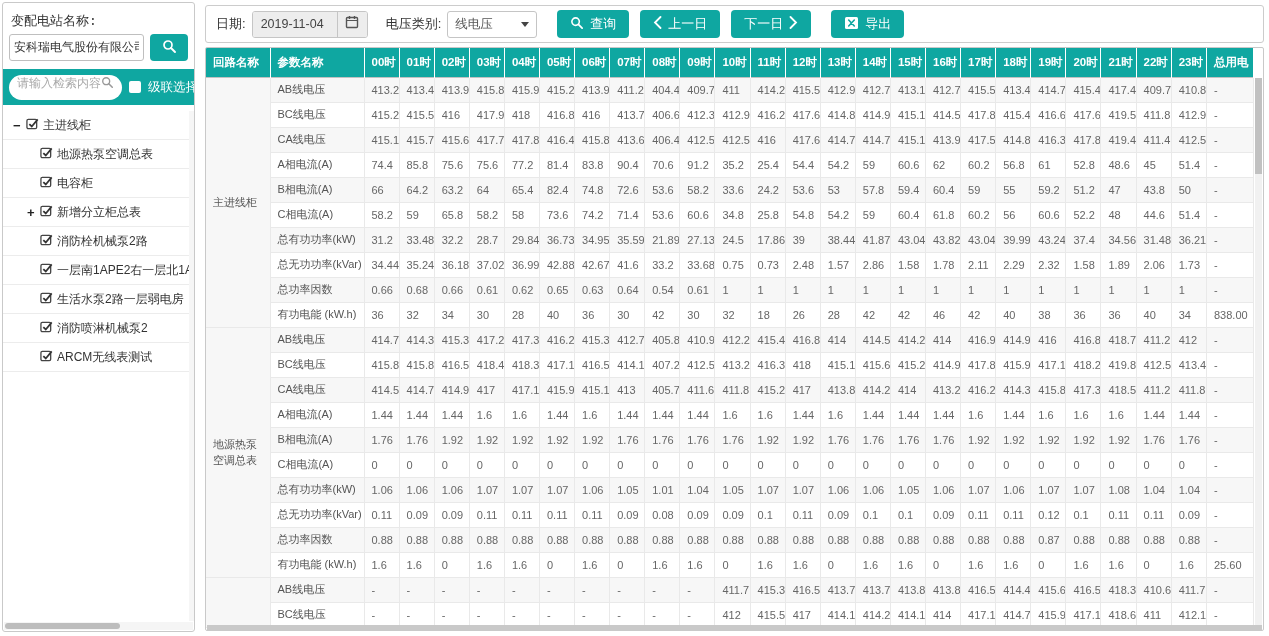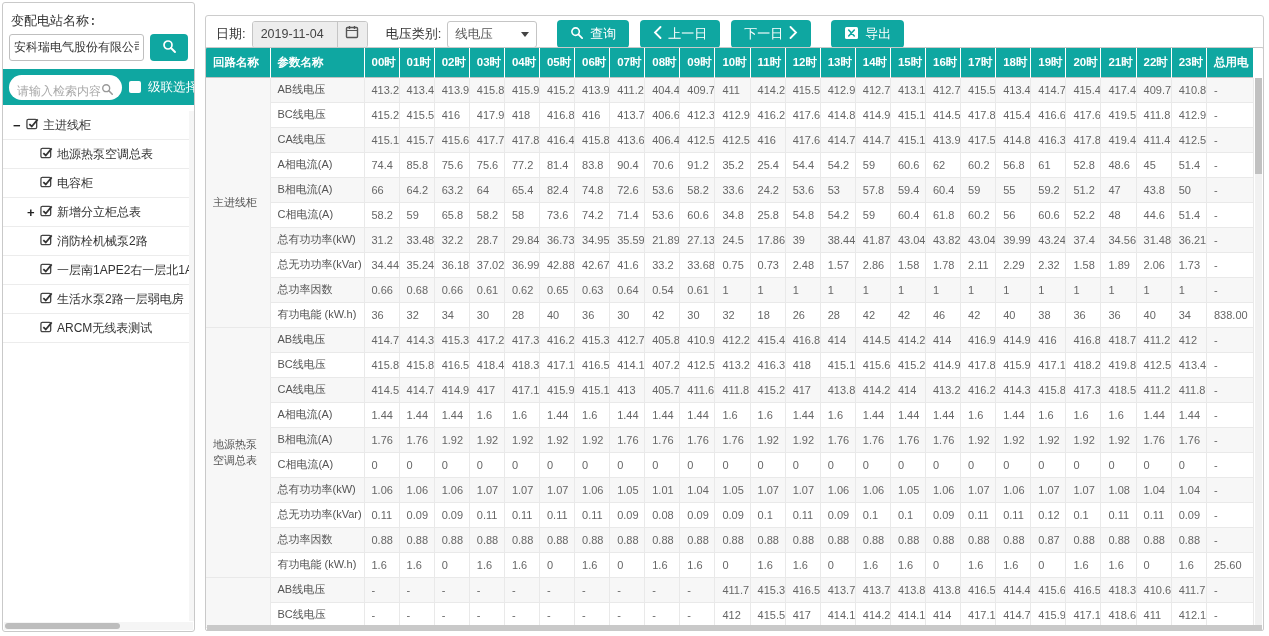--- a/index.html
+++ b/index.html
@@ -12,37 +12,37 @@
   .station-label { font-size:13px; color:#333; padding:9px 8px 4px 8px;font-family:Liberation Mono, monospace; }
   .station-row { display:flex; align-items:center; padding:0 6px 8px 6px; gap:6px; }
   .station-input { flex:1; height:27px; border:1px solid #bfbfbf; border-radius:3px;
     font-size:12px; color:#333; padding:0 4px; min-width:0;
     font-family:"Liberation Sans","DejaVu Sans",sans-serif; }
   .station-search-btn { width:38px; height:27px; background:var(--teal); border:none;
     border-radius:4px; display:flex; align-items:center; justify-content:center; cursor:pointer; }
   .teal-bar { background:var(--teal); height:36px; display:flex; align-items:center;
     padding:0 6px; gap:7px; }
   .pill-input { background:#fff; border-radius:13px; height:25px; width:116px;
-    display:flex; align-items:flex-end; padding:0 8px; }
+    display:flex; align-items:flex-start; padding:0 8px; }
   .pill-placeholder { flex:1; font-size:12px; color:#a9a9a9; white-space:nowrap; overflow:hidden; }
   .cascade-box { width:12px; height:12px; background:#fdfdfd; border-radius:2px;
     display:inline-block; flex:none; }
   .cascade-label { color:#fff; font-size:12.5px; white-space:nowrap; }
   .tree { position:absolute; top:108px; left:0; right:5px; bottom:10px; overflow:hidden; }
   .tree-item { display:flex; align-items:center; height:29px; border-bottom:1px solid #ececec;
     font-size:12px; color:#333; cursor:pointer; white-space:nowrap; overflow:hidden; }
   .tree-toggle { font-weight:bold; font-size:13px; color:#222; width:13px; flex:none; }
   .tree-check { flex:none; margin-right:4px; }
   .side-vtrack { position:absolute; top:108px; right:0; width:5px; bottom:10px; background:#f6f6f6; }
   .side-hscroll { position:absolute; left:1px; right:1px; bottom:1px; height:8px; background:#f5f5f5; }
   .side-hscroll .thumb { position:absolute; left:1px; top:1px; height:6px; width:115px;
     background:#bdbdbd; border-radius:3px; }
 
   
-  .toolbar { position:absolute; left:205px; top:15px; width:1059px; height:38px;
+  .toolbar { position:absolute; left:205px; top:5px; width:1059px; height:38px;
     border:1px solid #ccc; border-radius:3px; background:#fff;
     display:flex; align-items:center; padding:0 10px; }
   .tb-label { font-size:13px; color:#333; margin-right:6px; white-space:nowrap; }
   .date-group { display:flex; align-items:center; height:27px; border:1px solid #c5c5c5;
     border-radius:3px; overflow:hidden; margin-right:18px; }
   .date-input { width:84px; height:100%; background:#ededed; font-size:12.5px; color:#444;
     display:flex; align-items:center; padding:16px 8px; }
   .date-cal-btn { width:30px; height:100%; background:#ededed; border-left:1px solid #c5c5c5;
     display:flex; align-items:center; justify-content:center; cursor:pointer; }
   .select { width:90px; height:27px; border:1px solid #c5c5c5; border-radius:3px;
@@ -154,20 +154,27 @@
             <rect x="1" y="2.5" width="10.5" height="10" rx="1.5" fill="#fff" stroke="#444" stroke-width="1.4"></rect>
             <path d="M3.6 7.6 L6.2 10.2 L12.6 2.6" fill="none" stroke="#333" stroke-width="1.9"></path>
           </svg></span>
         <span>生活水泵2路一层弱电房</span>
       </div>
       <div class="tree-item" style="padding-left: 37px;">
         <span class="tree-check"><svg width="13" height="13" viewBox="0 0 14 14">
             <rect x="1" y="2.5" width="10.5" height="10" rx="1.5" fill="#fff" stroke="#444" stroke-width="1.4"></rect>
             <path d="M3.6 7.6 L6.2 10.2 L12.6 2.6" fill="none" stroke="#333" stroke-width="1.9"></path>
           </svg></span>
+        <span>消防喷淋机械泵2</span>
+      </div>
+      <div class="tree-item" style="padding-left: 37px;">
+        <span class="tree-check"><svg width="13" height="13" viewBox="0 0 14 14">
+            <rect x="1" y="2.5" width="10.5" height="10" rx="1.5" fill="#fff" stroke="#444" stroke-width="1.4"></rect>
+            <path d="M3.6 7.6 L6.2 10.2 L12.6 2.6" fill="none" stroke="#333" stroke-width="1.9"></path>
+          </svg></span>
         <span>ARCM无线表测试</span>
       </div>
     </div>
   <div class="side-vtrack"></div>
   <div class="side-hscroll">
     <div class="thumb"></div>
   </div>
 </div>
 
 <div class="toolbar">

